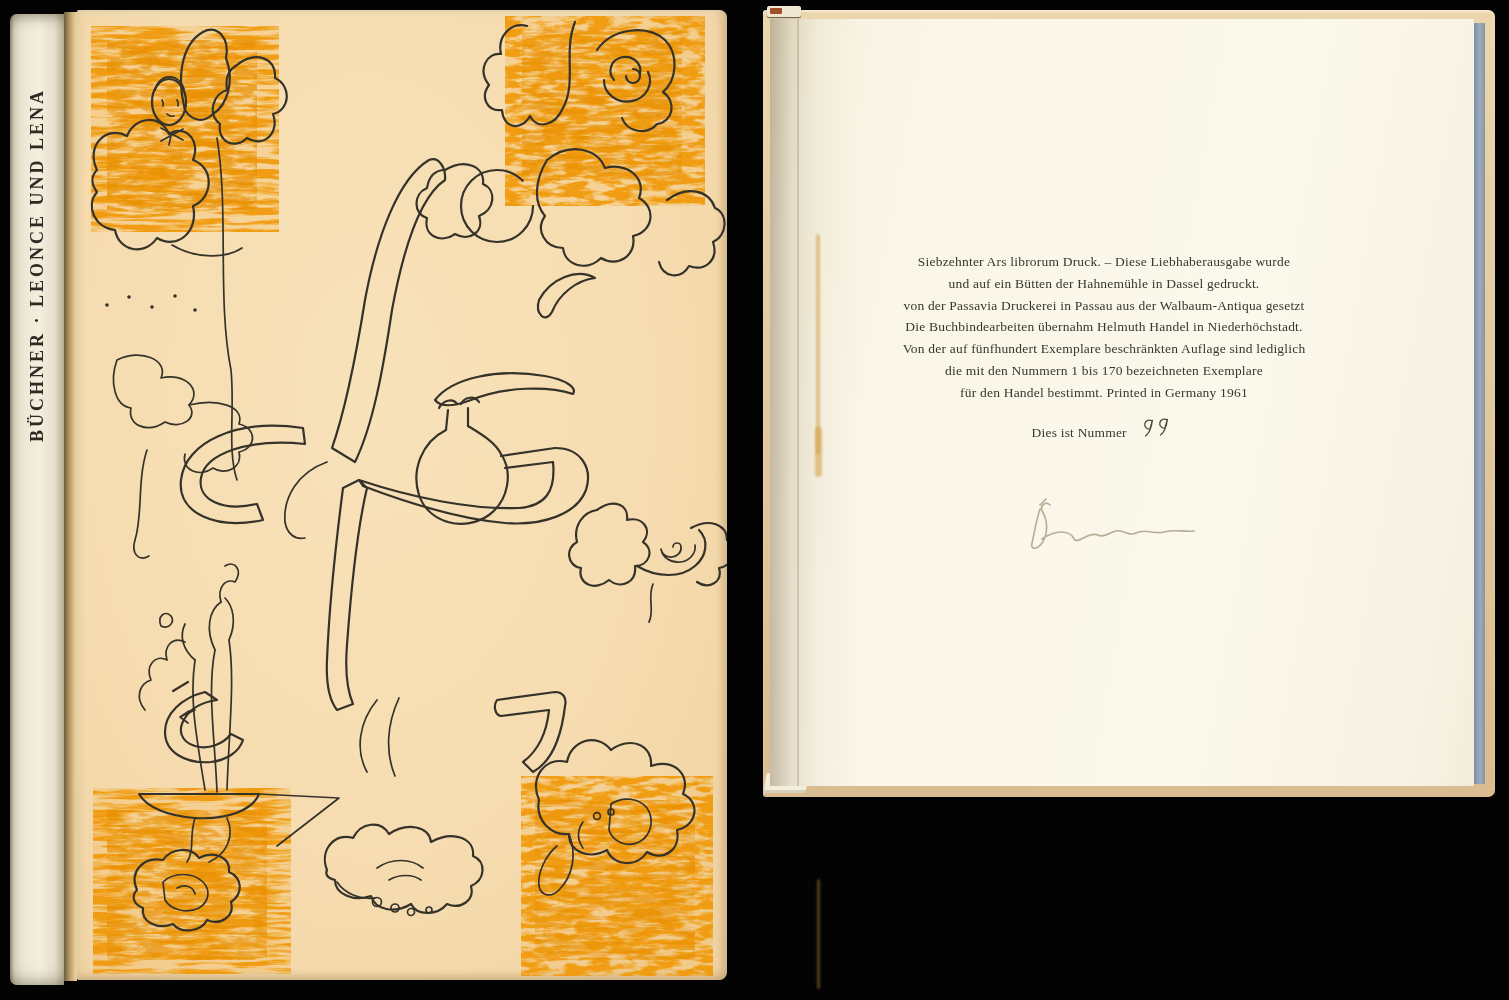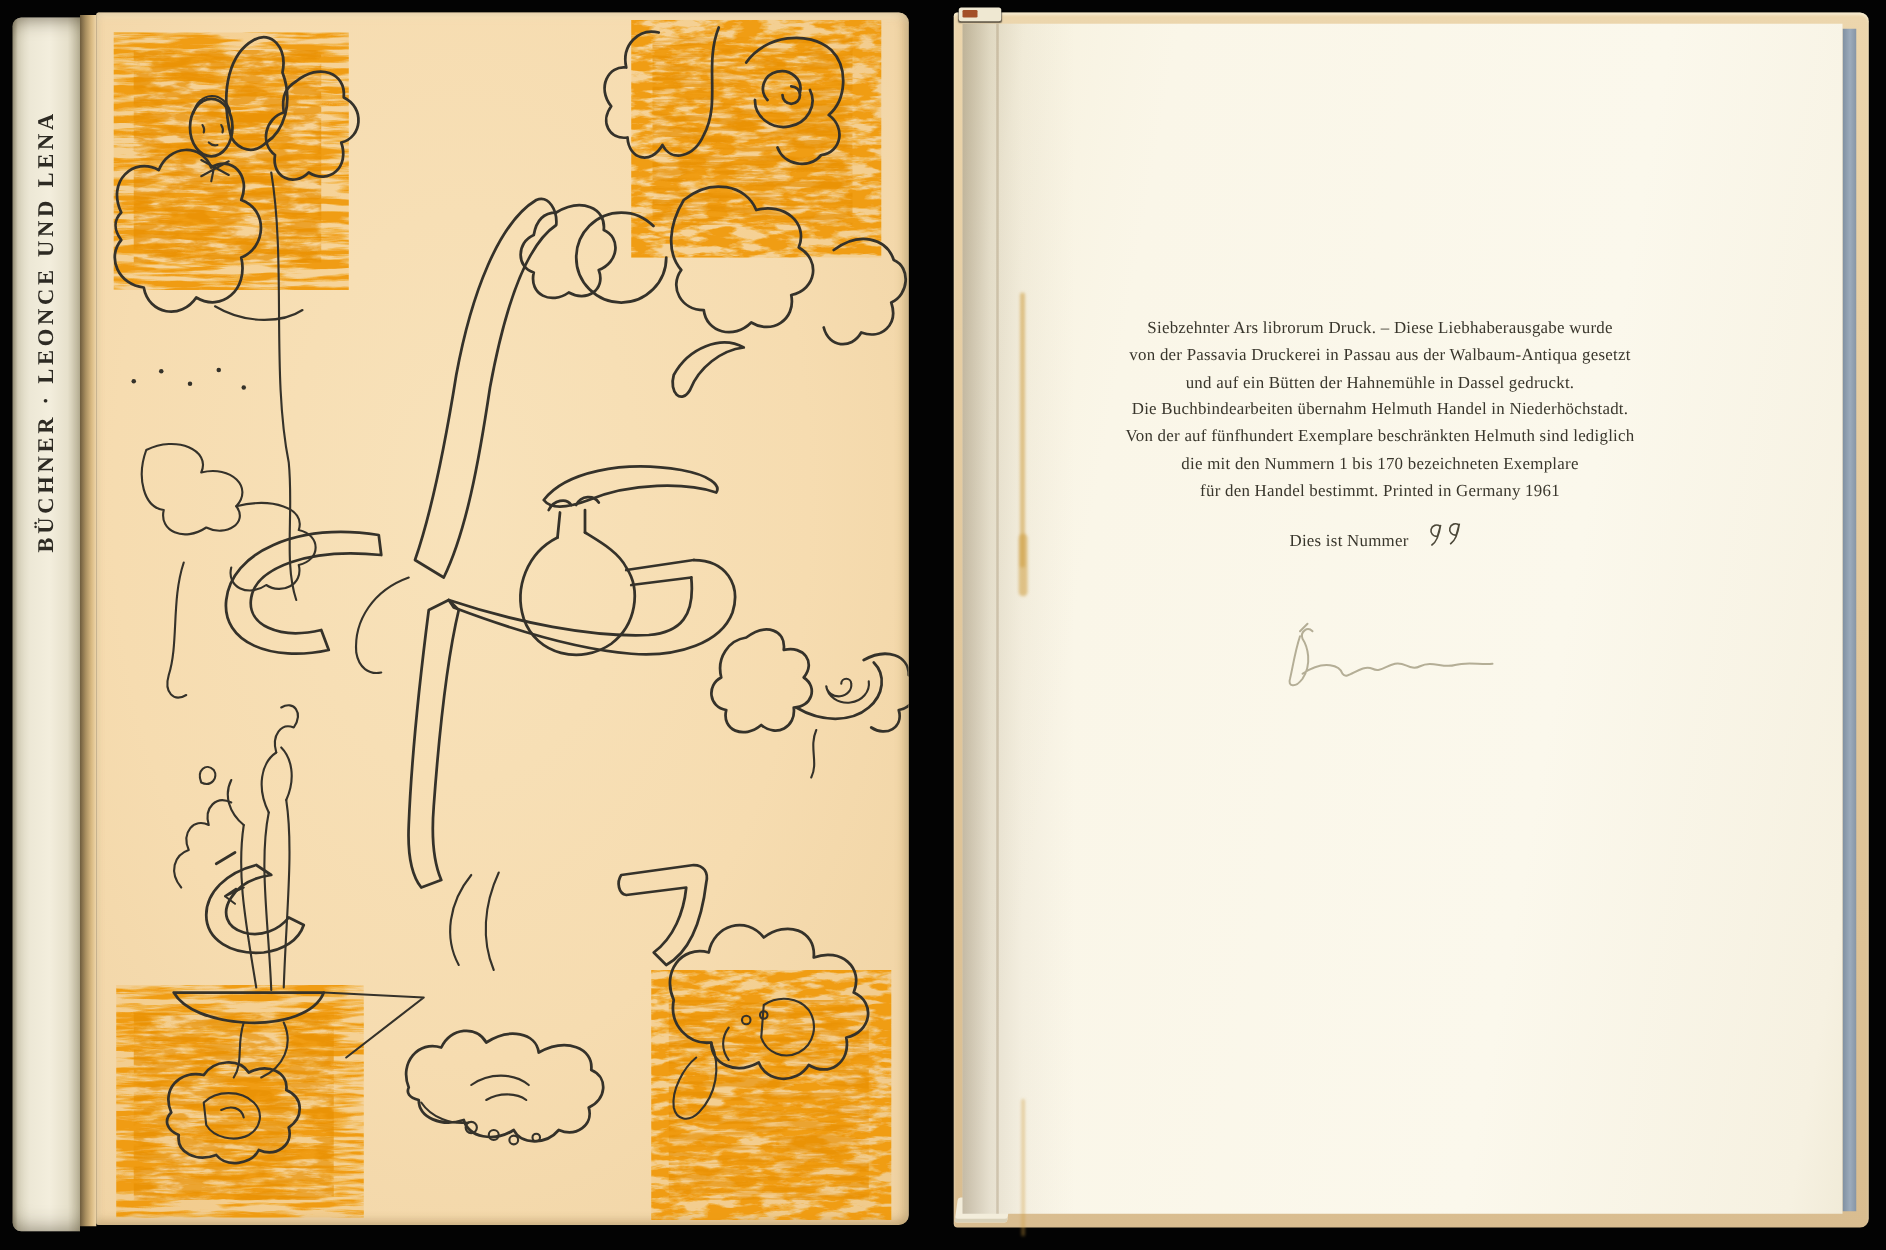--- a/index.html
+++ b/index.html
@@ -20,21 +20,21 @@
   .cover-front{position:absolute;left:69px;top:2px;width:650px;height:970px;overflow:hidden;
          background:radial-gradient(ellipse at 45% 40%, #f8e2ba 0%, #f6dcb0 55%, #efd2a2 100%);
          border-radius:2px 8px 8px 2px;
          box-shadow:inset -4px 0 8px rgba(120,90,40,.25), inset 0 -4px 8px rgba(120,90,40,.2), inset 0 3px 6px rgba(255,250,230,.5);}
   .cover-front svg{position:absolute;left:0;top:0;}
   .ink path,.ink circle,.ink ellipse{stroke:#35322a;stroke-width:2.2;fill:none;stroke-linecap:round;stroke-linejoin:round;}
   .ink .thin{stroke-width:1.7;}
   .ink .dot{fill:#35322a;stroke:none;}
 
   
-  .photo-page{position:absolute;left:763px;top:10px;width:732px;height:972px;}
+  .photo-page{position:absolute;left:763px;top:10px;width:732px;height:787px;}
   .cover-board{position:absolute;inset:0;border-radius:3px 7px 7px 3px;
          background:linear-gradient(to bottom,#ecd6ad 0,#e2c89d 50%,#d9bd90 100%);
          box-shadow:inset 0 2px 2px rgba(255,255,240,.5);}
   .page-block-edge{position:absolute;right:10px;top:13px;bottom:13px;width:11px;
          background:linear-gradient(to right,#7f8fa0,#9cabbb 55%,#8695a6);}
   .open-page{position:absolute;left:7px;top:9px;right:21px;bottom:11px;
          background:linear-gradient(100deg,#efe9d2 0,#f7f2e0 6%,#faf6e8 20%,#fbf8ec 65%,#f6f1e1 95%,#f1ebd8 100%);}
   .gutter-shadow{position:absolute;left:0;top:0;bottom:0;width:90px;pointer-events:none;
          background:linear-gradient(to right,rgba(96,74,40,.34) 0,rgba(110,88,52,.14) 22px,rgba(120,95,60,.05) 48px,transparent 90px);}
   .fold-line{position:absolute;left:27px;top:0;bottom:0;width:2px;background:rgba(130,105,65,.25);}
@@ -208,24 +208,24 @@
 
     <div class="open-page">
       <div class="gutter-shadow"></div>
       <div class="fold-line"></div>
       <div class="stain" style="left:46px;top:215px;width:4px;height:220px;"></div>
       <div class="stain" style="left:45px;top:408px;width:7px;height:50px;border-radius:6px;"></div>
       <div class="stain" style="left:47px;top:860px;width:3px;height:110px;opacity:.7;"></div>
 
       <div class="colophon">
         <div class="cl">Siebzehnter Ars librorum Druck. – Diese Liebhaberausgabe wurde</div>
+        <div class="cl">und auf ein Bütten der Hahnemühle in Dassel gedruckt.</div>
         <div class="cl">von der Passavia Druckerei in Passau aus der Walbaum-Antiqua gesetzt</div>
-        <div class="cl">und auf ein Bütten der Hahnemühle in Dassel gedruckt.</div>
         <div class="cl">Die Buchbindearbeiten übernahm Helmuth Handel in Niederhöchstadt.</div>
-        <div class="cl">Von der auf fünfhundert Exemplare beschränkten Helmuth sind lediglich</div>
+        <div class="cl">Von der auf fünfhundert Exemplare beschränkten Auflage sind lediglich</div>
         <div class="cl">die mit den Nummern 1 bis 170 bezeichneten Exemplare</div>
         <div class="cl">für den Handel bestimmt. Printed in Germany 1961</div>
         <div class="number-line">
           <span>Dies ist Nummer</span>
           <span class="number-hand" aria-label="99">
             <svg class="hand99" width="36" height="24" viewBox="0 0 36 24">
               <path d="M12,6 a4.5,4.5 0 1 0 -2,8 l2.5,-9 c-1,7 -2.5,13 -7,16"></path>
               <path d="M27,5 a4.5,4.5 0 1 0 -2,8 l2.5,-9 c-1,7 -2.5,13 -7,16"></path>
             </svg>
           </span>

